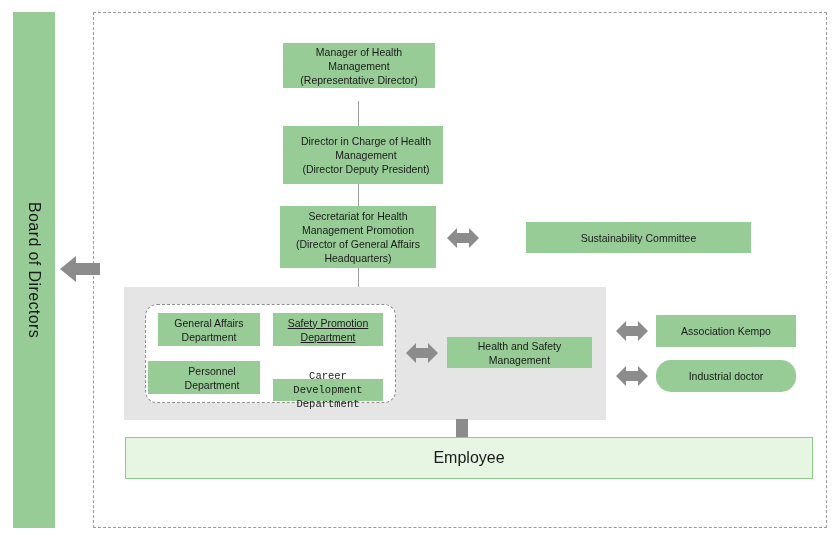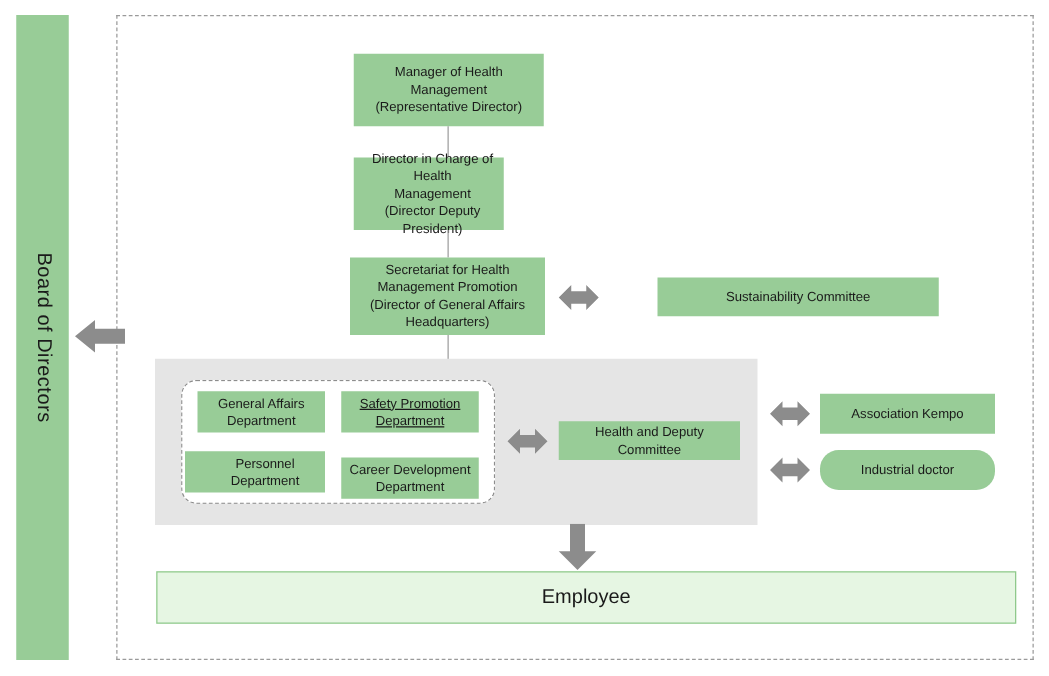--- a/index.html
+++ b/index.html
@@ -96,29 +96,29 @@
   <div id="board-bar" class="abs">
     <span class="vtext">Board of Directors</span>
   </div>
 
   <div id="company-boundary" class="abs"></div>
 
   <svg class="abs arrow" style="left:58px; top:252px; width:44px; height:34px;" viewBox="0 0 44 34">
     <polygon points="2,17 18,4 18,11 42,11 42,23 18,23 18,30" fill="#8c8c8c"></polygon>
   </svg>
 
-  <div class="abs green-box" style="left:283px; top:43px; width:152px; height:58px;">
+  <div class="abs green-box" style="left:283px; top:43px; width:152px; height:45px;">
     <span>Manager of Health
 Management
 (Representative Director)</span>
   </div>
 
   <div class="abs vline" style="left:358px; top:101px; height:25px;"></div>
 
-  <div class="abs green-box" style="left:283px; top:126px; width:120px; height:58px;padding-left:10px;">
+  <div class="abs green-box" style="left:283px; top:126px; width:160px; height:58px;padding-left:10px;">
     <span>Director in Charge of Health
 Management
 (Director Deputy President)</span>
   </div>
 
   <div class="abs vline" style="left:358px; top:184px; height:22px;"></div>
 
   <div class="abs green-box" style="left:280px; top:206px; width:156px; height:62px;">
     <span>Secretariat for Health
 Management Promotion
@@ -147,31 +147,31 @@
 
   <div class="abs green-box" style="left:273px; top:313px; width:110px; height:33px;text-decoration:underline;">
     <span>Safety Promotion
 Department</span>
   </div>
 
   <div class="abs green-box" style="left:148px; top:361px; width:112px; height:33px;padding-left:20px;">
     <span>Personnel Department</span>
   </div>
 
-  <div class="abs green-box" style="left:273px; top:366px; width:110px; height:33px;">
+  <div class="abs green-box" style="left:273px; top:379px; width:110px; height:22px;font-family:Liberation Mono, monospace;">
     <span>Career Development
 Department</span>
   </div>
 
   <svg class="abs arrow" style="left:405px; top:339px; width:34px; height:28px;" viewBox="0 0 34 28">
     <polygon points="1,14 11,4 11,9 23,9 23,4 33,14 23,24 23,19 11,19 11,24" fill="#8c8c8c"></polygon>
   </svg>
 
   <div class="abs green-box" style="left:447px; top:337px; width:145px; height:31px;">
-    <span>Health and Deputy Committee</span>
+    <span>Health and Safety Management</span>
   </div>
 
   <svg class="abs arrow" style="left:615px; top:317px; width:34px; height:28px;" viewBox="0 0 34 28">
     <polygon points="1,14 11,4 11,9 23,9 23,4 33,14 23,24 23,19 11,19 11,24" fill="#8c8c8c"></polygon>
   </svg>
 
   <div class="abs green-box" style="left:656px; top:315px; width:140px; height:32px;">
     <span>Association Kempo</span>
   </div>
 
@@ -180,17 +180,17 @@
   </svg>
 
   <div class="abs green-box" style="left:656px; top:360px; width:140px; height:32px;border-radius:15px;">
     <span>Industrial doctor</span>
   </div>
 
   <svg class="abs arrow" style="left:445px; top:419px; width:34px; height:38px;" viewBox="0 0 34 38">
     <polygon points="11,0 23,0 23,22 32,22 17,37 2,22 11,22" fill="#8c8c8c"></polygon>
   </svg>
 
-  <div class="abs outline-box" style="left:125px; top:457px; width:688px; height:42px; font-size:16px;">
+  <div class="abs outline-box" style="left:125px; top:437px; width:688px; height:42px; font-size:16px;">
     <span>Employee</span>
   </div>
 
 </div>
 
 </body></html>

